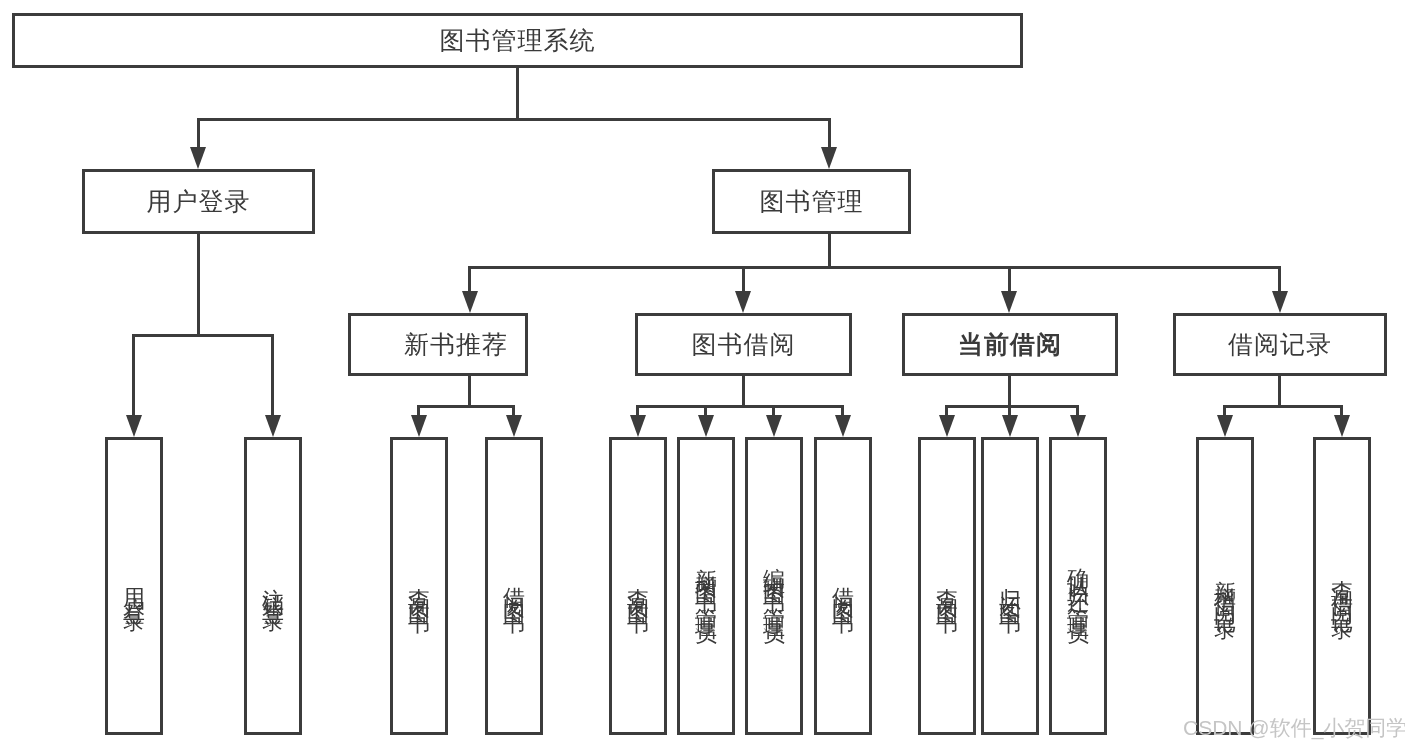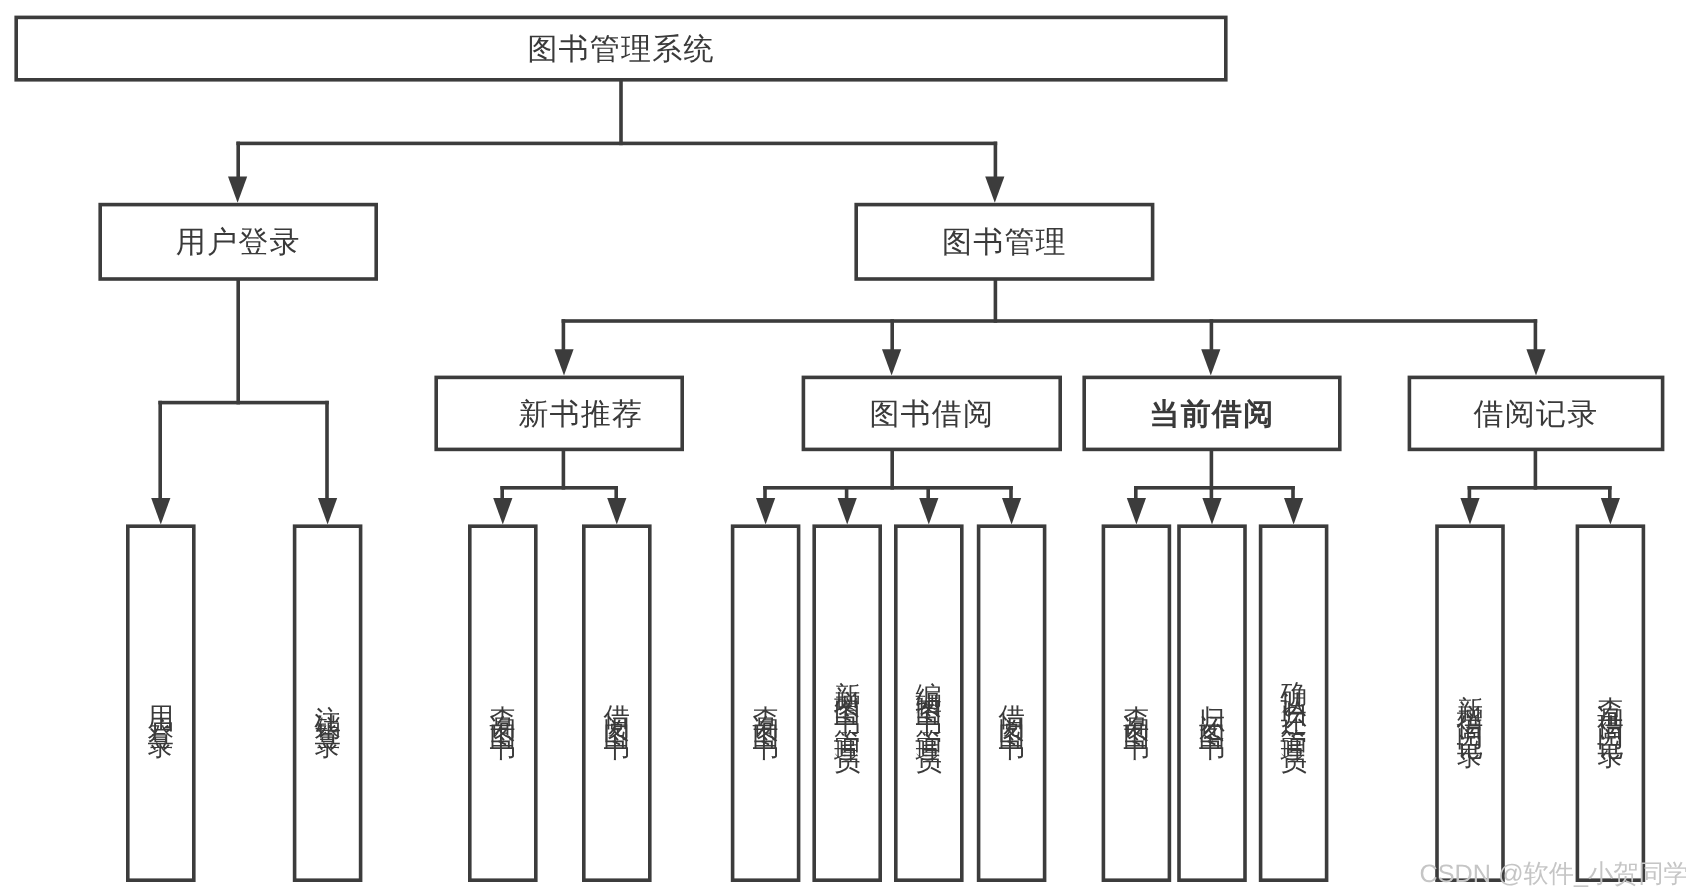--- a/index.html
+++ b/index.html
@@ -62,21 +62,21 @@
   <div class="vline" style="left:516px; top:66px; height:55px;"></div>
   <div class="hline" style="left:197px; top:118px; width:634px;"></div>
   <div class="vline" style="left:197px; top:118px; height:32px;"></div>
   <div class="arrow" style="left:190px; top:147px;"></div>
   <div class="vline" style="left:828px; top:118px; height:32px;"></div>
   <div class="arrow" style="left:821px; top:147px;"></div>
 
   <div class="box" style="left:82px; top:169px; width:233px; height:65px;">
     <span class="hlabel">用户登录</span>
   </div>
-  <div class="box" style="left:712px; top:169px; width:250px; height:65px;">
+  <div class="box" style="left:712px; top:169px; width:199px; height:65px;">
     <span class="hlabel">图书管理</span>
   </div>
 
   <div class="vline" style="left:197px; top:233px; height:104px;"></div>
   <div class="hline" style="left:132px; top:334px; width:142px;"></div>
   <div class="vline" style="left:132px; top:334px; height:83px;"></div>
   <div class="arrow" style="left:126px; top:415px;"></div>
   <div class="vline" style="left:271px; top:334px; height:83px;"></div>
   <div class="arrow" style="left:265px; top:415px;"></div>
 
@@ -84,24 +84,24 @@
   <div class="hline" style="left:468px; top:266px; width:813px;"></div>
   <div class="vline" style="left:468px; top:266px; height:29px;"></div>
   <div class="arrow" style="left:462px; top:291px;"></div>
   <div class="vline" style="left:742px; top:266px; height:29px;"></div>
   <div class="arrow" style="left:735px; top:291px;"></div>
   <div class="vline" style="left:1008px; top:266px; height:29px;"></div>
   <div class="arrow" style="left:1001px; top:291px;"></div>
   <div class="vline" style="left:1278px; top:266px; height:29px;"></div>
   <div class="arrow" style="left:1272px; top:291px;"></div>
 
-  <div class="box" style="left:362px; top:313px; width:208px; height:63px;padding-left:36px;">
+  <div class="box" style="left:348px; top:313px; width:180px; height:63px;padding-left:36px;">
     <span class="hlabel">新书推荐</span>
   </div>
-  <div class="box" style="left:635px; top:313px; width:217px; height:63px;margin-left:33px;">
+  <div class="box" style="left:635px; top:313px; width:217px; height:63px;">
     <span class="hlabel">图书借阅</span>
   </div>
   <div class="box" style="left:902px; top:313px; width:216px; height:63px;font-weight:bold;">
     <span class="hlabel">当前借阅</span>
   </div>
   <div class="box" style="left:1173px; top:313px; width:214px; height:63px;">
     <span class="hlabel">借阅记录</span>
   </div>
 
   <div class="vline" style="left:468px; top:375px; height:33px;"></div>

